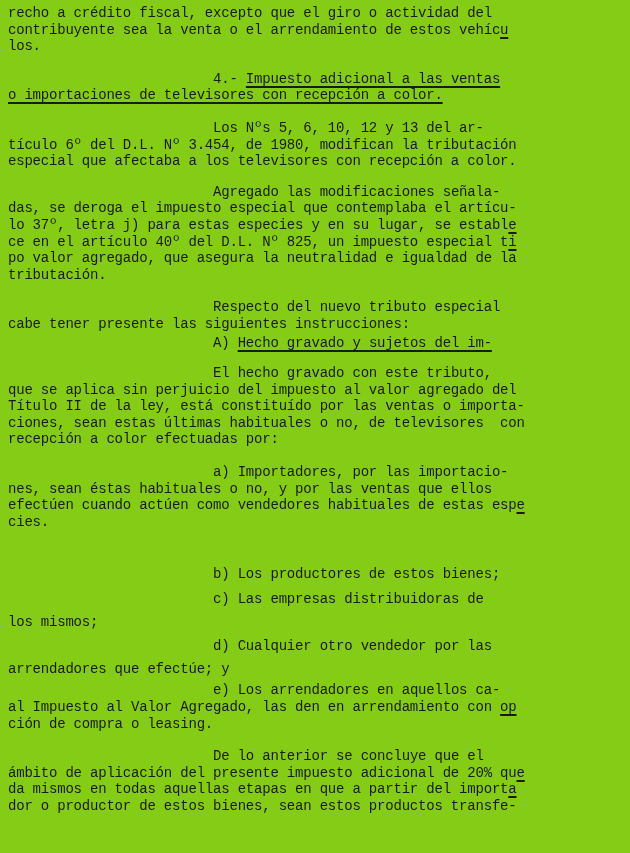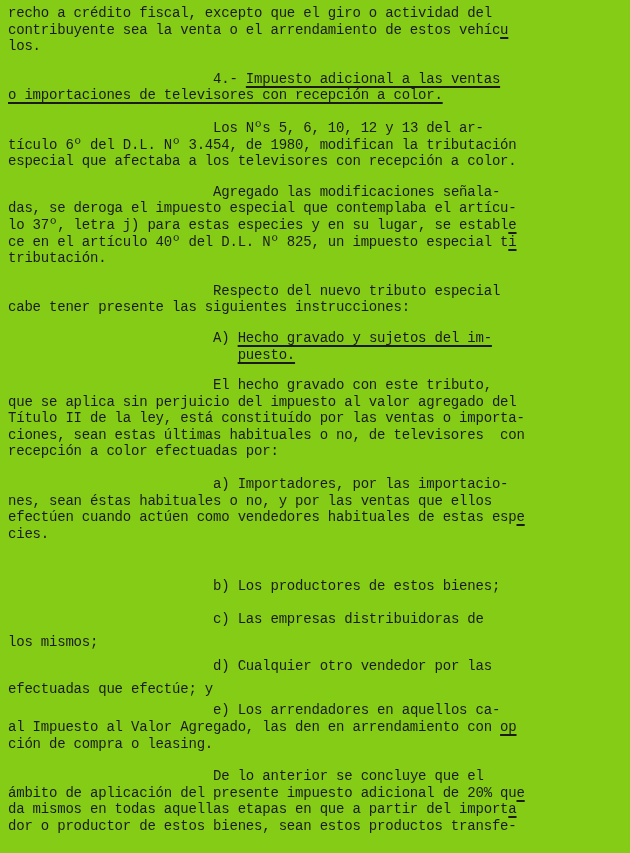--- a/index.html
+++ b/index.html
@@ -49,53 +49,53 @@
       <div class="para" style="margin-top: 16px;">
         <div class="line">                         <span>Los Nºs 5, 6, 10, 12 y 13 del ar-</span></div>
         <div class="line"><span>tículo 6º del D.L. Nº 3.454, de 1980, modifican la tributación</span></div>
         <div class="line"><span>especial que afectaba a los televisores con recepción a color.</span></div>
       </div>
       <div class="para" style="margin-top: 14px;">
         <div class="line">                         <span>Agregado las modificaciones señala-</span></div>
         <div class="line"><span>das, se deroga el impuesto especial que contemplaba el artícu-</span></div>
         <div class="line"><span>lo 37º, letra j) para estas especies y en su lugar, se establ</span><span class="u">e</span></div>
         <div class="line"><span>ce en el artículo 40º del D.L. Nº 825, un impuesto especial t</span><span class="u">i</span></div>
+        <div class="line"><span>po valor agregado, que asegura la neutralidad e igualdad de la</span></div>
         <div class="line"><span>tributación.</span></div>
       </div>
       <div class="para" style="margin-top: 16px;">
         <div class="line">                         <span>Respecto del nuevo tributo especial</span></div>
         <div class="line"><span>cabe tener presente las siguientes instrucciones:</span></div>
       </div>
-      <div class="para" style="margin-top: 14px;">
+      <div class="para" style="margin-top: 2px;">
         <div class="line">                         <span>A) </span><span class="u">Hecho gravado y sujetos del im-</span></div>
-        <div class="line">                            <span class="u">puesto.</span></div>
       </div>
       <div class="para" style="margin-top: 14px;">
         <div class="line">                         <span>El hecho gravado con este tributo,</span></div>
         <div class="line"><span>que se aplica sin perjuicio del impuesto al valor agregado del</span></div>
         <div class="line"><span>Título II de la ley, está constituído por las ventas o importa-</span></div>
         <div class="line"><span>ciones, sean estas últimas habituales o no, de televisores  con</span></div>
         <div class="line"><span>recepción a color efectuadas por:</span></div>
       </div>
       <div class="para" style="margin-top: 16px;">
         <div class="line">                         <span>a) Importadores, por las importacio-</span></div>
         <div class="line"><span>nes, sean éstas habituales o no, y por las ventas que ellos</span></div>
         <div class="line"><span>efectúen cuando actúen como vendedores habituales de estas esp</span><span class="u">e</span></div>
         <div class="line"><span>cies.</span></div>
       </div>
       <div class="para" style="margin-top: 36px;">
         <div class="line">                         <span>b) Los productores de estos bienes;</span></div>
       </div>
-      <div class="para" style="margin-top: 16px;">
+      <div class="para" style="margin-top: 8px;">
         <div class="line">                         <span>c) Las empresas distribuidoras de</span></div>
         <div class="line" style="margin-top: 6px;"><span>los mismos;</span></div>
       </div>
       <div class="para" style="margin-top: 8px;">
         <div class="line">                         <span>d) Cualquier otro vendedor por las</span></div>
-        <div class="line" style="margin-top: 6px;"><span>efectuadas que efectúe; y</span></div>
+        <div class="line" style="margin-top: 6px;"><span>arrendadores que efectúe; y</span></div>
       </div>
       <div class="para" style="margin-top: 5px;">
         <div class="line">                         <span>e) Los arrendadores en aquellos ca-</span></div>
         <div class="line"><span>al Impuesto al Valor Agregado, las den en arrendamiento con </span><span class="u">op</span></div>
         <div class="line"><span>ción de compra o leasing.</span></div>
       </div>
       <div class="para" style="margin-top: 16px;">
         <div class="line">                         <span>De lo anterior se concluye que el</span></div>
         <div class="line"><span>ámbito de aplicación del presente impuesto adicional de 20% qu</span><span class="u">e</span></div>
         <div class="line"><span>da mismos en todas aquellas etapas en que a partir del import</span><span class="u">a</span></div>

